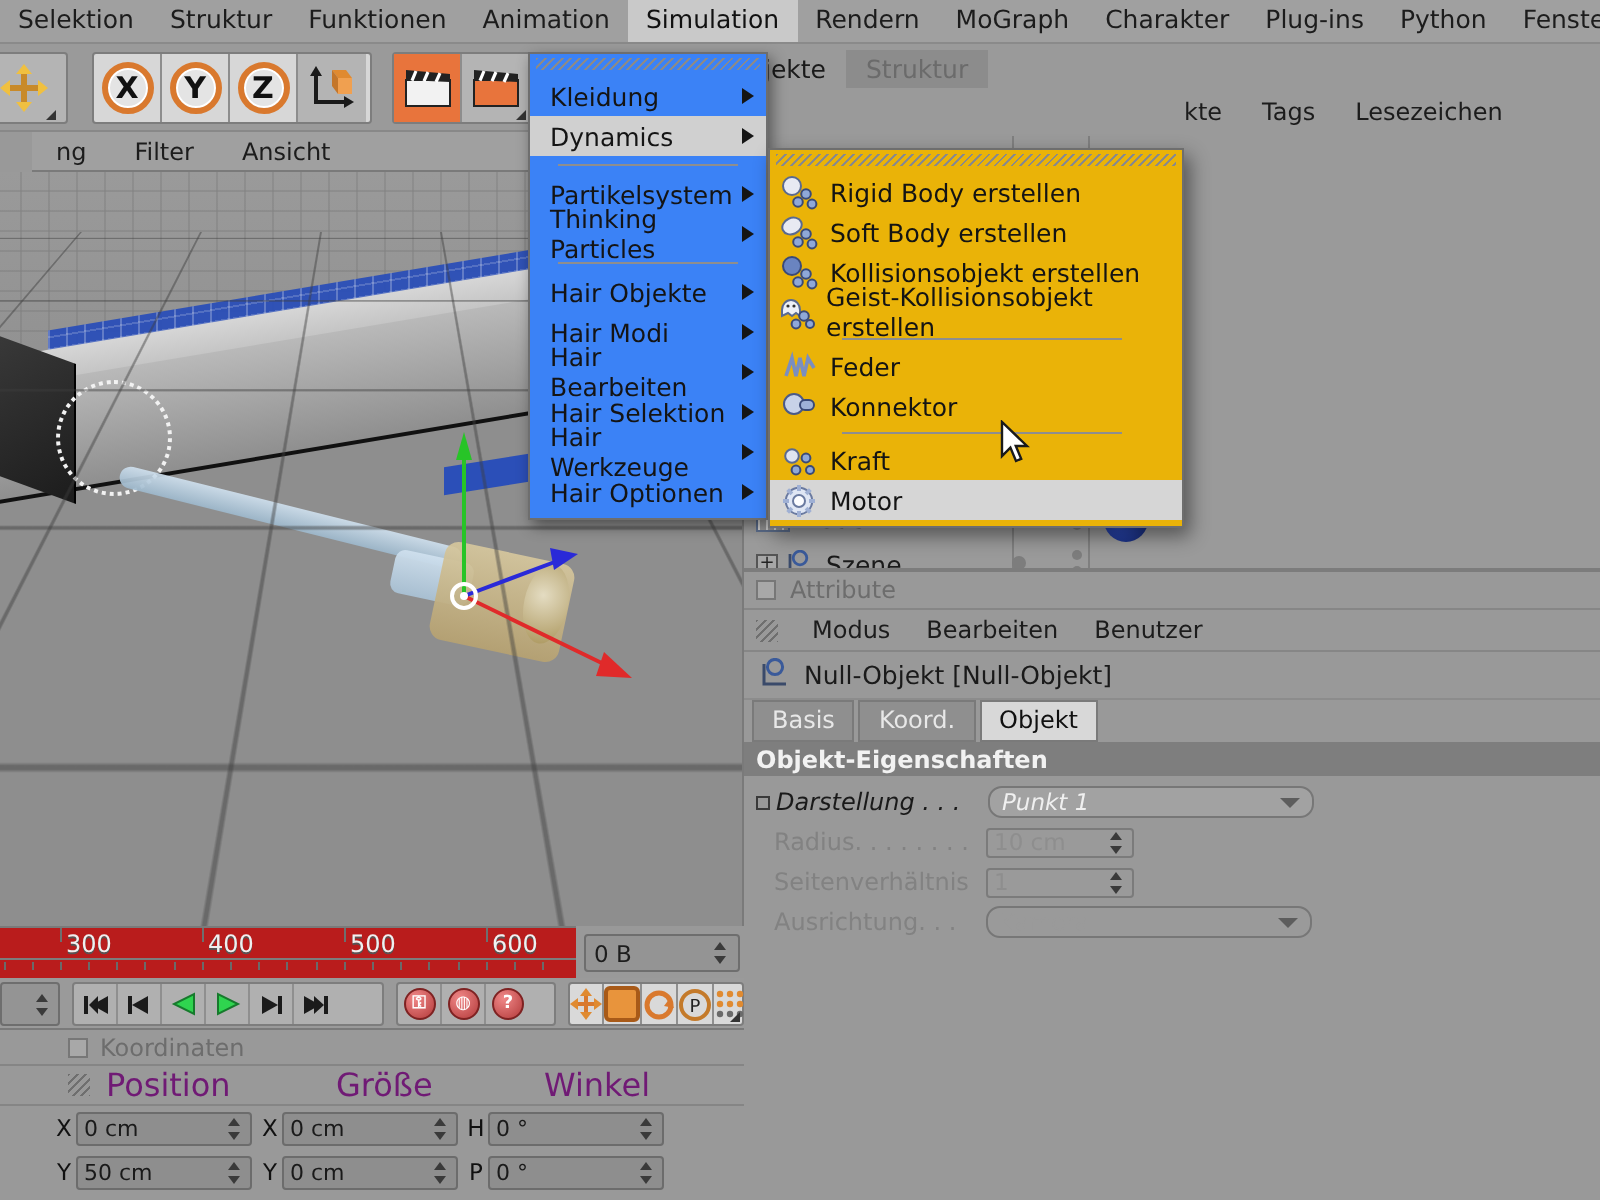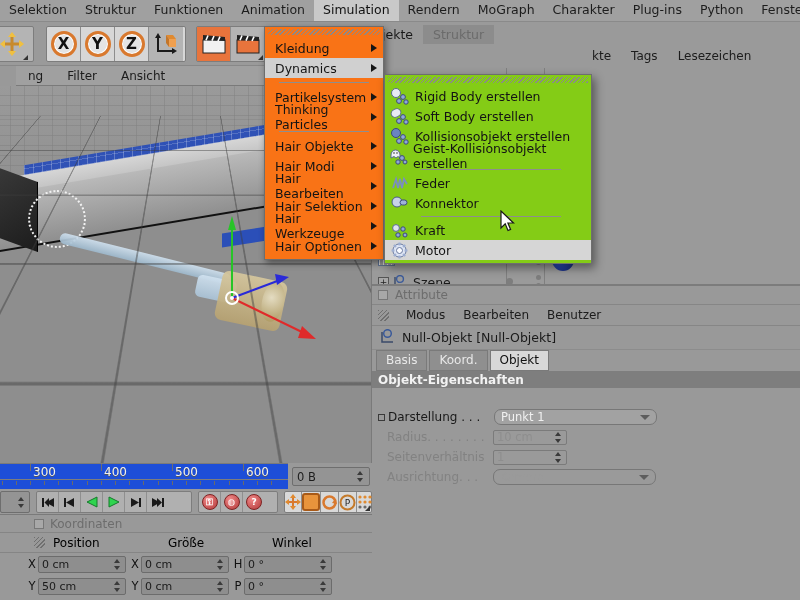--- a/index.html
+++ b/index.html
@@ -116,21 +116,21 @@
   .cyl { position:absolute; left:218px; top:190px; width:66px; height:50px;
     background:linear-gradient(180deg,#d6c79d,#b7a271); border-radius:7px;
     transform: rotate(12deg); opacity:.92; }
   .cyl-end { position:absolute; left:262px; top:196px; width:22px; height:40px;
     background:radial-gradient(circle at 40% 40%, #e4dcc2, #a99459); border-radius:50%;
     transform: rotate(12deg); }
 
   
   .ruler {
     position:absolute; left:0; top:463px; width:288px; height:42px;
-    background:#1d4ed8; border-top:1px solid #7a7a7a; border-bottom:1px solid #7a7a7a;
+    background:#b91c1c; border-top:1px solid #7a7a7a; border-bottom:1px solid #7a7a7a;
     overflow:hidden;
   }
   .ruler .tick-lab { position:absolute; top:1px; font-size:12px; color:#f0f0f0;
     text-shadow:0 1px 0 #555; }
   .ruler .bigtick { position:absolute; top:0; width:1px; height:7px; background:#6e6e6e; }
   .ruler .smalltick { position:absolute; top:17px; width:1px; height:4px; background:#6a6a6a; }
   .ruler .line { position:absolute; left:0; top:15px; width:288px; height:1px; background:#7d7d7d;}
 
   .framefield {
     position:absolute; left:292px; top:467px; width:78px; height:19px;
@@ -175,21 +175,21 @@
   }
   .cbox { width:10px;height:10px;background:#a8a8a8;border:1px solid #777; }
   .coord-title span { color:#6d6d6d; font-size:12px; }
   .coord-header {
     height:20px; display:flex; align-items:center; padding-left:34px;
     border-bottom:1px solid #858585; position:relative;
   }
   .grip { width:11px;height:11px;
     background-image: repeating-linear-gradient(135deg,#6f6f6f 0 1px, transparent 1px 3px);
     margin-right:8px; }
-  .coord-header .ch { font-size:12px; color:#000000; }
+  .coord-header .ch { font-size:16px; color:#701a75; }
   .coord-row { height:22px; display:flex; align-items:center; padding-left:26px; gap:0; }
   .axlabel { width:12px; font-size:11.5px; color:#111; text-align:center; }
   .numfield {
     width:88px; height:17px; background:#8e8e8e; border:1px solid #6c6c6c;
     border-radius:2px; display:flex; align-items:center; padding:0 3px;
     font-size:11px; color:#1a1a1a; margin-right:3px;
   }
 
   
   .om {
@@ -250,40 +250,40 @@
     border-left:5px solid transparent; border-right:5px solid transparent;
     border-top:5px solid #5d5d5d; }
   .numbox {
     width:74px; height:15px; background:#9a9a9a; border:1px solid #7b7b7b; border-radius:2px;
     display:flex; align-items:center; padding:0 3px; font-size:11.5px; color:#8e8e8e;
   }
 
   
   .dropdown {
     position:absolute; left:264px; top:26px; width:120px;
-    background:#f97316; border:1px solid #6e6e6e;
+    background:#3b82f6; border:1px solid #6e6e6e;
     box-shadow:2px 3px 7px rgba(0,0,0,.45); z-index:60;
     padding-bottom:3px;
   }
   .dd-grip { height:6px; margin:2px 3px 3px 3px;
     background-image: repeating-linear-gradient(135deg,#8a8a8a 0 1px, transparent 1px 3px); }
   .dd-item {
     height:20px; display:flex; align-items:center; padding:0 6px 0 10px;
     font-size:12.5px; color:#141414; position:relative;
   }
   .dd-item.hl { background:#d0d0d0; }
   .dd-arrow { margin-left:auto; width:0;height:0;
     border-top:4px solid transparent; border-bottom:4px solid transparent;
     border-left:6px solid #151515; }
   .dd-sep { height:1px; margin:4px 14px; background:#8e8e8e; }
 
   
   .submenu {
     position:absolute; left:384px; top:74px; width:208px;
-    background:#84cc16; border:1px solid #6e6e6e;
+    background:#eab308; border:1px solid #6e6e6e;
     box-shadow:3px 4px 9px rgba(0,0,0,.45); z-index:70; padding-bottom:3px;
   }
   .sm-item { height:20px; display:flex; align-items:center; padding:0 6px 0 4px;
     font-size:12.5px; color:#141414; }
   .sm-item.hl { background:#d6d6d6; }
   .sm-ico { width:22px; height:18px; margin-right:4px; display:flex; align-items:center; justify-content:center; }
   .sm-sep { height:1px; margin:3px 30px 3px 36px; background:#8e8e8e; }
 
   
   .cursor { position:absolute; left:500px; top:210px; z-index:90; }
@@ -681,21 +681,21 @@
       </svg>
       <span>Null-Objekt [Null-Objekt]</span>
     </div>
     <div class="am-tabs">
       <div class="am-tab">Basis</div>
       <div class="am-tab">Koord.</div>
       <div class="am-tab active">Objekt</div>
     </div>
     <div class="am-section">Objekt-Eigenschaften</div>
 
-    <div class="am-row" style="margin-top:19px;">
+    <div class="am-row" style="margin-top:3px;font-style:italic;">
       <div class="radio-sq"></div>
       <div class="am-label">Darstellung . . .</div>
       <div class="combo">
         <span>Punkt 1</span>
         <span class="caret"></span>
       </div>
     </div>
 
     <div class="am-row">
       <div style="width:9px"></div>

